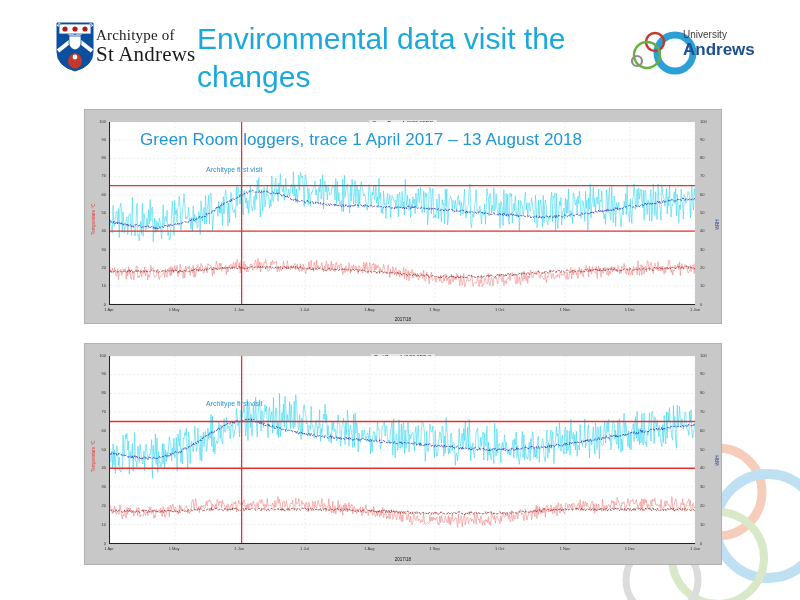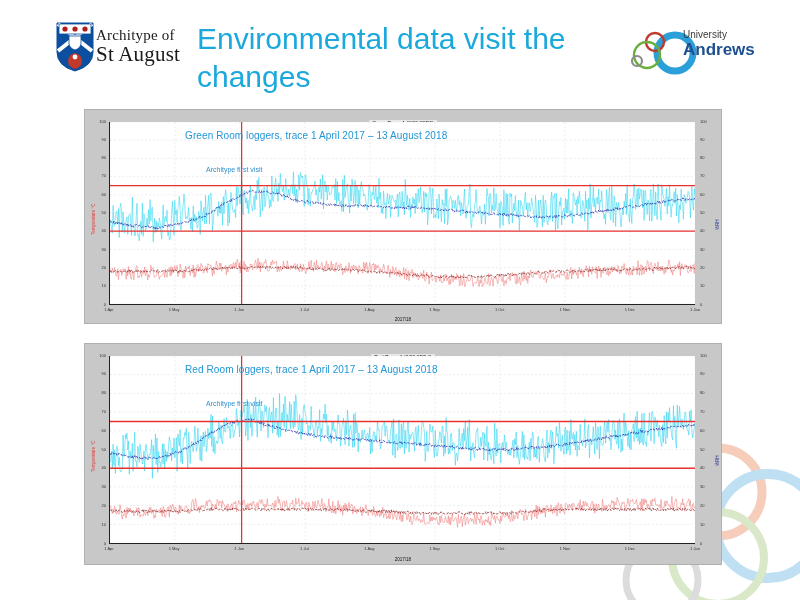--- a/index.html
+++ b/index.html
@@ -49,22 +49,22 @@
   }
 
   .plot{position:absolute;background:#ffffff;border-left:1px solid #222;border-bottom:1px solid #222;}
   #chart1 .plot{left:24px;top:12px;right:26px;bottom:18px;}
   #chart2 .plot{left:24px;top:12px;right:26px;bottom:20px;}
 
   .plotsvg{position:absolute;inset:0;width:100%;height:100%;display:block;}
 
   .overlay-title{
     position:absolute;left:30px;top:8px;
-    font-size:10px;color:#2196d6;font-family:"Liberation Sans",sans-serif;
-    white-space:nowrap;letter-spacing:.1px;margin-left:45px;
+    font-size:17px;color:#2196d6;font-family:"Liberation Sans",sans-serif;
+    white-space:nowrap;letter-spacing:.1px;
   }
   .marker-label{
     position:absolute;font-size:7px;color:#2f8fd0;white-space:nowrap;
     font-family:"Liberation Sans",sans-serif;
   }
 
   .ylab{
     position:absolute;color:#e03a3a;font-size:4.5px;
     transform:rotate(-90deg);transform-origin:left top;white-space:nowrap;
     font-family:"Liberation Sans",sans-serif;
@@ -106,21 +106,21 @@
       <circle cx="9" cy="7" r="2.6" fill="#b01c1c"></circle>
       <circle cx="19" cy="7" r="2.6" fill="#b01c1c"></circle>
       <circle cx="29" cy="7" r="2.6" fill="#b01c1c"></circle>
       <path d="M13 14 h12 v7 q0 5 -6 7 q-6 -2 -6 -7 Z" fill="#ffffff" stroke="#0b4f9e" stroke-width="0.8"></path>
       <path d="M19 31 q-7 2 -7 8 q0 6 7 8 q7 -2 7 -8 q0 -6 -7 -8 Z" fill="#c0392b"></path>
       <circle cx="19" cy="35" r="2.4" fill="#ffffff"></circle>
     </svg>
 
     <div class="uni-word">
       <div class="l1">Architype of</div>
-      <div class="l2">St August</div>
+      <div class="l2">St Andrews</div>
     </div>
 
     <div class="slide-title">Environmental data visit the changes</div>
 
     <svg class="lib-logo" viewBox="0 0 160 50">
       <circle cx="50" cy="25" r="18" fill="none" stroke="#2b9fd8" stroke-width="7"></circle>
       <circle cx="30" cy="14" r="9" fill="none" stroke="#c0392b" stroke-width="2.4"></circle>
       <circle cx="22" cy="27" r="13" fill="none" stroke="#6aaf3d" stroke-width="2.4"></circle>
       <circle cx="12" cy="33" r="5" fill="none" stroke="#8c8c8c" stroke-width="2.2"></circle>
     </svg>
@@ -264,21 +264,20 @@
           <line x1="533.3333333333334" x2="533.3333333333334" y1="0" y2="180" stroke="#dddddd" stroke-width="0.5" stroke-dasharray="2 2"></line>
           <line x1="600" x2="600" y1="0" y2="180" stroke="#dddddd" stroke-width="0.5" stroke-dasharray="2 2"></line>
           <polyline points="0.0,102.6 0.8,100.3 1.6,91.6 2.4,107.9 3.2,84.7 4.0,105.3 4.7,90.7 5.5,113.0 6.3,92.4 7.1,86.5 7.9,91.1 8.7,105.4 9.5,97.4 10.3,110.4 11.1,111.8 11.9,109.6 12.6,109.1 13.4,76.0 14.2,96.9 15.0,93.2 15.8,75.6 16.6,79.8 17.4,74.1 18.2,90.5 19.0,81.8 19.8,113.9 20.6,91.5 21.3,97.7 22.1,97.7 22.9,84.1 23.7,111.0 24.5,93.6 25.3,73.5 26.1,101.1 26.9,101.1 27.7,106.9 28.5,86.9 29.2,88.2 30.0,102.5 30.8,84.9 31.6,91.6 32.4,98.5 33.2,103.9 34.0,100.4 34.8,91.4 35.6,110.7 36.4,85.5 37.2,85.0 37.9,92.9 38.7,97.4 39.5,99.5 40.3,94.6 41.1,95.3 41.9,90.6 42.7,80.5 43.5,117.6 44.3,85.9 45.1,97.4 45.8,98.0 46.6,75.0 47.4,104.6 48.2,78.9 49.0,112.1 49.8,91.9 50.6,102.4 51.4,101.8 52.2,106.8 53.0,104.3 53.8,84.5 54.5,103.8 55.3,84.3 56.1,108.3 56.9,90.7 57.7,101.7 58.5,92.2 59.3,98.6 60.1,86.2 60.9,77.8 61.7,82.0 62.5,85.9 63.2,100.9 64.0,88.6 64.8,94.5 65.6,78.9 66.4,98.1 67.2,94.8 68.0,78.5 68.8,111.0 69.6,74.9 70.4,80.9 71.1,86.7 71.9,70.9 72.7,102.3 73.5,89.1 74.3,104.0 75.1,78.9 75.9,79.8 76.7,73.7 77.5,76.6 78.3,69.5 79.1,94.5 79.8,107.9 80.6,73.5 81.4,80.6 82.2,103.5 83.0,85.3 83.8,82.1 84.6,87.4 85.4,92.2 86.2,82.8 87.0,67.5 87.7,76.3 88.5,91.7 89.3,88.7 90.1,69.3 90.9,83.8 91.7,88.1 92.5,100.4 93.3,76.7 94.1,101.3 94.9,82.0 95.7,73.1 96.4,87.2 97.2,76.1 98.0,72.6 98.8,92.1 99.6,88.6 100.4,69.5 101.2,79.4 102.0,73.1 102.8,79.1 103.6,56.2 104.3,87.3 105.1,57.7 105.9,92.4 106.7,77.8 107.5,94.4 108.3,85.5 109.1,81.7 109.9,83.9 110.7,84.1 111.5,62.7 112.3,68.3 113.0,79.5 113.8,66.4 114.6,81.7 115.4,84.5 116.2,73.8 117.0,60.2 117.8,72.9 118.6,73.1 119.4,59.2 120.2,63.7 120.9,69.9 121.7,67.4 122.5,68.0 123.3,79.6 124.1,65.7 124.9,67.9 125.7,63.1 126.5,78.5 127.3,76.5 128.1,70.5 128.9,70.2 129.6,50.7 130.4,57.7 131.2,67.2 132.0,63.6 132.8,78.0 133.6,59.4 134.4,52.2 135.2,58.6 136.0,54.7 136.8,54.1 137.5,48.2 138.3,56.3 139.1,77.0 139.9,70.1 140.7,41.7 141.5,81.3 142.3,44.6 143.1,45.8 143.9,68.9 144.7,56.0 145.5,77.3 146.2,71.1 147.0,46.9 147.8,58.9 148.6,60.8 149.4,39.6 150.2,63.7 151.0,78.2 151.8,57.1 152.6,46.6 153.4,42.0 154.2,55.1 154.9,72.1 155.7,52.6 156.5,56.1 157.3,68.8 158.1,54.7 158.9,46.9 159.7,53.7 160.5,48.4 161.3,63.1 162.1,78.7 162.8,53.1 163.6,49.6 164.4,63.2 165.2,57.3 166.0,53.8 166.8,74.3 167.6,40.0 168.4,69.4 169.2,65.9 170.0,49.9 170.8,50.8 171.5,76.4 172.3,62.5 173.1,78.5 173.9,36.1 174.7,77.6 175.5,66.9 176.3,54.5 177.1,62.4 177.9,46.2 178.7,68.7 179.4,38.8 180.2,47.9 181.0,71.5 181.8,56.0 182.6,63.5 183.4,61.6 184.2,43.8 185.0,70.1 185.8,46.5 186.6,60.4 187.4,66.4 188.1,69.9 188.9,43.6 189.7,68.0 190.5,37.2 191.3,45.8 192.1,60.2 192.9,68.1 193.7,71.3 194.5,56.4 195.3,70.5 196.0,80.4 196.8,59.8 197.6,75.6 198.4,49.0 199.2,46.8 200.0,53.7 200.8,57.0 201.6,65.4 202.4,64.4 203.2,76.6 204.0,66.7 204.7,67.7 205.5,71.1 206.3,48.5 207.1,65.8 207.9,67.4 208.7,71.9 209.5,78.9 210.3,69.2 211.1,62.1 211.9,61.8 212.6,75.9 213.4,68.2 214.2,69.4 215.0,51.7 215.8,82.1 216.6,69.7 217.4,75.4 218.2,65.7 219.0,55.8 219.8,60.9 220.6,46.5 221.3,64.4 222.1,56.1 222.9,76.6 223.7,66.9 224.5,82.3 225.3,81.8 226.1,74.8 226.9,84.1 227.7,62.7 228.5,71.3 229.2,62.9 230.0,72.7 230.8,70.5 231.6,77.3 232.4,81.8 233.2,65.9 234.0,56.7 234.8,65.5 235.6,66.0 236.4,86.8 237.2,81.1 237.9,67.2 238.7,64.7 239.5,59.7 240.3,70.5 241.1,85.3 241.9,63.6 242.7,75.7 243.5,51.9 244.3,62.2 245.1,86.8 245.8,71.4 246.6,66.6 247.4,71.9 248.2,76.6 249.0,88.1 249.8,56.4 250.6,87.5 251.4,54.5 252.2,74.4 253.0,64.1 253.8,69.3 254.5,92.5 255.3,74.1 256.1,81.2 256.9,83.1 257.7,78.5 258.5,71.4 259.3,79.5 260.1,74.8 260.9,71.0 261.7,76.1 262.5,80.2 263.2,79.0 264.0,74.0 264.8,75.3 265.6,82.2 266.4,68.8 267.2,94.3 268.0,80.3 268.8,92.7 269.6,78.0 270.4,72.9 271.1,73.2 271.9,81.5 272.7,76.4 273.5,81.2 274.3,62.6 275.1,70.8 275.9,70.0 276.7,84.5 277.5,89.3 278.3,83.1 279.1,67.6 279.8,67.5 280.6,66.0 281.4,62.7 282.2,77.2 283.0,67.0 283.8,67.6 284.6,77.3 285.4,83.2 286.2,80.9 287.0,84.4 287.7,71.1 288.5,69.3 289.3,62.5 290.1,95.6 290.9,60.4 291.7,86.3 292.5,98.1 293.3,75.5 294.1,75.0 294.9,90.9 295.7,88.3 296.4,61.3 297.2,88.7 298.0,88.8 298.8,65.2 299.6,87.9 300.4,67.5 301.2,63.8 302.0,94.1 302.8,71.5 303.6,88.9 304.3,83.4 305.1,66.0 305.9,62.9 306.7,92.6 307.5,75.4 308.3,79.7 309.1,76.0 309.9,74.0 310.7,73.3 311.5,82.8 312.3,91.6 313.0,72.4 313.8,68.2 314.6,84.5 315.4,74.9 316.2,66.8 317.0,85.3 317.8,83.3 318.6,86.8 319.4,71.4 320.2,63.1 320.9,62.6 321.7,67.7 322.5,73.5 323.3,101.5 324.1,90.3 324.9,72.6 325.7,90.9 326.5,92.0 327.3,82.1 328.1,65.6 328.9,71.5 329.6,73.2 330.4,73.0 331.2,67.3 332.0,90.2 332.8,97.6 333.6,71.6 334.4,89.0 335.2,96.5 336.0,95.5 336.8,82.3 337.5,80.4 338.3,72.9 339.1,75.6 339.9,83.7 340.7,67.3 341.5,68.5 342.3,96.5 343.1,76.9 343.9,93.7 344.7,59.2 345.5,72.2 346.2,73.8 347.0,94.6 347.8,88.8 348.6,93.9 349.4,74.8 350.2,74.3 351.0,91.1 351.8,83.8 352.6,83.3 353.4,86.9 354.2,105.2 354.9,94.3 355.7,93.3 356.5,100.9 357.3,91.9 358.1,69.7 358.9,82.2 359.7,86.8 360.5,78.4 361.3,74.2 362.1,89.2 362.8,69.7 363.6,81.6 364.4,63.3 365.2,88.3 366.0,82.0 366.8,68.7 367.6,90.1 368.4,61.2 369.2,79.7 370.0,101.0 370.8,87.1 371.5,90.7 372.3,83.5 373.1,94.6 373.9,97.8 374.7,87.3 375.5,73.3 376.3,71.1 377.1,69.4 377.9,87.4 378.7,90.2 379.4,90.0 380.2,78.3 381.0,86.9 381.8,76.6 382.6,73.2 383.4,100.1 384.2,74.2 385.0,85.7 385.8,86.9 386.6,67.6 387.4,101.1 388.1,82.7 388.9,95.3 389.7,87.8 390.5,98.5 391.3,100.0 392.1,91.1 392.9,88.9 393.7,103.7 394.5,64.7 395.3,85.4 396.0,96.3 396.8,69.8 397.6,93.4 398.4,87.1 399.2,84.2 400.0,86.8 400.8,102.8 401.6,86.3 402.4,83.2 403.2,88.5 404.0,82.7 404.7,75.9 405.5,90.4 406.3,82.7 407.1,89.1 407.9,94.6 408.7,90.5 409.5,95.2 410.3,89.7 411.1,95.7 411.9,89.2 412.6,86.8 413.4,80.9 414.2,98.1 415.0,79.7 415.8,85.5 416.6,73.2 417.4,97.8 418.2,86.3 419.0,96.7 419.8,104.3 420.6,98.3 421.3,91.9 422.1,83.9 422.9,72.6 423.7,97.9 424.5,75.7 425.3,100.0 426.1,85.2 426.9,97.7 427.7,97.3 428.5,99.4 429.2,90.3 430.0,82.9 430.8,101.0 431.6,79.5 432.4,89.8 433.2,73.0 434.0,74.2 434.8,97.7 435.6,89.1 436.4,97.3 437.2,89.9 437.9,98.9 438.7,77.9 439.5,77.3 440.3,102.3 441.1,88.3 441.9,86.6 442.7,87.0 443.5,79.7 444.3,82.2 445.1,95.8 445.8,100.0 446.6,102.0 447.4,80.7 448.2,71.2 449.0,98.1 449.8,83.2 450.6,93.3 451.4,77.3 452.2,71.2 453.0,89.0 453.8,73.0 454.5,79.5 455.3,103.7 456.1,86.0 456.9,81.7 457.7,67.9 458.5,77.1 459.3,74.5 460.1,88.9 460.9,64.0 461.7,73.8 462.5,91.6 463.2,82.3 464.0,76.3 464.8,90.2 465.6,94.9 466.4,70.6 467.2,68.5 468.0,94.3 468.8,71.5 469.6,91.2 470.4,87.4 471.1,72.1 471.9,95.4 472.7,61.2 473.5,79.2 474.3,79.9 475.1,73.6 475.9,86.5 476.7,75.6 477.5,90.5 478.3,72.4 479.1,96.5 479.8,85.9 480.6,87.3 481.4,90.4 482.2,65.9 483.0,82.3 483.8,82.6 484.6,86.7 485.4,80.5 486.2,79.7 487.0,60.5 487.7,88.3 488.5,83.8 489.3,83.5 490.1,69.8 490.9,66.2 491.7,98.1 492.5,81.8 493.3,79.5 494.1,85.5 494.9,78.8 495.7,68.0 496.4,82.4 497.2,94.5 498.0,64.3 498.8,75.9 499.6,89.8 500.4,68.2 501.2,72.8 502.0,98.9 502.8,67.2 503.6,83.6 504.3,84.8 505.1,86.3 505.9,85.3 506.7,68.0 507.5,62.6 508.3,83.7 509.1,70.9 509.9,62.8 510.7,73.0 511.5,61.1 512.3,81.4 513.0,78.6 513.8,90.1 514.6,79.4 515.4,66.6 516.2,62.0 517.0,62.8 517.8,80.2 518.6,71.4 519.4,84.6 520.2,84.9 520.9,62.3 521.7,89.1 522.5,60.4 523.3,67.4 524.1,92.6 524.9,79.9 525.7,91.1 526.5,64.2 527.3,54.9 528.1,77.3 528.9,64.0 529.6,68.4 530.4,75.9 531.2,87.1 532.0,72.0 532.8,88.9 533.6,73.9 534.4,90.3 535.2,70.5 536.0,69.7 536.8,65.1 537.5,82.3 538.3,64.2 539.1,58.3 539.9,78.8 540.7,53.2 541.5,82.2 542.3,70.0 543.1,85.1 543.9,69.3 544.7,83.5 545.5,55.5 546.2,82.2 547.0,85.8 547.8,54.9 548.6,83.8 549.4,82.9 550.2,87.1 551.0,73.1 551.8,76.5 552.6,65.9 553.4,54.7 554.2,72.4 554.9,81.9 555.7,53.9 556.5,53.5 557.3,62.4 558.1,84.4 558.9,58.6 559.7,63.8 560.5,68.2 561.3,61.5 562.1,71.6 562.8,77.7 563.6,66.8 564.4,79.1 565.2,84.4 566.0,87.0 566.8,66.1 567.6,83.3 568.4,57.3 569.2,76.5 570.0,84.7 570.8,53.8 571.5,78.8 572.3,54.3 573.1,62.8 573.9,49.7 574.7,69.2 575.5,71.2 576.3,78.4 577.1,81.0 577.9,47.8 578.7,67.4 579.4,58.2 580.2,83.2 581.0,88.8 581.8,47.1 582.6,68.4 583.4,58.5 584.2,48.4 585.0,64.8 585.8,67.9 586.6,60.4 587.4,65.4 588.1,70.7 588.9,64.4 589.7,53.9 590.5,55.6 591.3,68.9 592.1,71.4 592.9,71.6 593.7,76.2 594.5,53.2 595.3,63.7 596.0,51.7 596.8,73.6 597.6,78.9 598.4,74.5 599.2,69.3 600.0,63.7" fill="none" stroke="#28d4f0" stroke-width="0.55"></polyline>
           <polyline points="0.0,94.2 0.8,94.9 1.6,93.0 2.4,92.7 3.2,93.1 4.0,94.5 4.7,93.4 5.5,93.8 6.3,93.6 7.1,95.7 7.9,96.1 8.7,93.9 9.5,93.8 10.3,95.2 11.1,95.1 11.9,94.7 12.6,96.2 13.4,95.2 14.2,95.4 15.0,95.6 15.8,95.7 16.6,95.5 17.4,96.7 18.2,97.2 19.0,97.5 19.8,96.1 20.6,96.7 21.3,97.6 22.1,97.8 22.9,95.6 23.7,98.4 24.5,98.2 25.3,95.9 26.1,98.1 26.9,97.0 27.7,96.7 28.5,98.5 29.2,98.8 30.0,98.0 30.8,97.8 31.6,99.1 32.4,98.1 33.2,99.3 34.0,97.5 34.8,97.8 35.6,97.0 36.4,98.5 37.2,97.2 37.9,98.6 38.7,99.6 39.5,97.3 40.3,97.5 41.1,98.0 41.9,98.0 42.7,98.1 43.5,98.5 44.3,98.2 45.1,97.6 45.8,98.8 46.6,99.4 47.4,98.1 48.2,98.9 49.0,98.6 49.8,98.6 50.6,96.9 51.4,97.2 52.2,98.1 53.0,97.6 53.8,96.6 54.5,97.2 55.3,95.7 56.1,96.0 56.9,95.7 57.7,95.9 58.5,97.0 59.3,95.5 60.1,96.3 60.9,96.4 61.7,93.7 62.5,96.0 63.2,94.6 64.0,93.7 64.8,94.2 65.6,94.5 66.4,92.8 67.2,91.9 68.0,92.6 68.8,92.2 69.6,92.8 70.4,93.5 71.1,91.3 71.9,92.5 72.7,92.7 73.5,91.5 74.3,91.3 75.1,89.9 75.9,88.7 76.7,88.6 77.5,87.6 78.3,89.7 79.1,88.9 79.8,87.4 80.6,88.1 81.4,86.7 82.2,87.3 83.0,87.0 83.8,86.3 84.6,84.8 85.4,83.6 86.2,85.7 87.0,84.5 87.7,83.3 88.5,84.5 89.3,82.4 90.1,81.7 90.9,83.3 91.7,82.6 92.5,80.8 93.3,81.0 94.1,81.5 94.9,78.8 95.7,78.4 96.4,77.8 97.2,78.3 98.0,76.9 98.8,77.0 99.6,76.2 100.4,76.8 101.2,75.4 102.0,75.3 102.8,74.3 103.6,74.6 104.3,72.8 105.1,74.9 105.9,74.3 106.7,73.4 107.5,71.6 108.3,72.0 109.1,71.9 109.9,71.5 110.7,69.1 111.5,69.1 112.3,70.7 113.0,69.7 113.8,69.6 114.6,69.3 115.4,67.2 116.2,67.8 117.0,66.5 117.8,67.1 118.6,65.3 119.4,65.9 120.2,65.3 120.9,64.4 121.7,64.8 122.5,65.8 123.3,64.8 124.1,63.2 124.9,62.8 125.7,64.4 126.5,62.6 127.3,65.0 128.1,62.9 128.9,63.4 129.6,62.5 130.4,61.8 131.2,61.9 132.0,63.5 132.8,63.4 133.6,62.9 134.4,64.0 135.2,62.9 136.0,62.0 136.8,62.6 137.5,61.6 138.3,61.7 139.1,60.6 139.9,61.4 140.7,61.5 141.5,60.4 142.3,61.6 143.1,60.5 143.9,60.1 144.7,60.1 145.5,63.0 146.2,61.8 147.0,61.0 147.8,61.0 148.6,62.7 149.4,63.9 150.2,62.6 151.0,63.5 151.8,64.5 152.6,62.4 153.4,65.0 154.2,63.4 154.9,65.5 155.7,63.5 156.5,64.2 157.3,66.1 158.1,64.7 158.9,67.1 159.7,66.7 160.5,67.5 161.3,66.6 162.1,65.5 162.8,68.0 163.6,66.2 164.4,68.2 165.2,68.5 166.0,68.5 166.8,66.9 167.6,67.4 168.4,69.7 169.2,69.2 170.0,70.0 170.8,67.7 171.5,68.9 172.3,68.6 173.1,68.1 173.9,69.6 174.7,69.1 175.5,71.2 176.3,70.6 177.1,70.5 177.9,70.5 178.7,69.9 179.4,69.9 180.2,72.5 181.0,72.6 181.8,71.8 182.6,71.5 183.4,71.3 184.2,71.4 185.0,72.2 185.8,71.2 186.6,72.0 187.4,73.3 188.1,73.5 188.9,72.7 189.7,72.6 190.5,73.0 191.3,75.0 192.1,72.6 192.9,74.8 193.7,75.1 194.5,73.1 195.3,73.7 196.0,73.2 196.8,74.5 197.6,74.6 198.4,75.6 199.2,74.1 200.0,75.8 200.8,74.6 201.6,74.9 202.4,76.3 203.2,76.0 204.0,74.3 204.7,76.4 205.5,77.2 206.3,74.6 207.1,76.5 207.9,76.6 208.7,75.8 209.5,75.3 210.3,76.2 211.1,78.0 211.9,78.1 212.6,76.2 213.4,77.0 214.2,77.1 215.0,76.3 215.8,77.2 216.6,77.4 217.4,77.0 218.2,76.9 219.0,77.2 219.8,78.9 220.6,76.7 221.3,77.5 222.1,77.2 222.9,77.9 223.7,79.4 224.5,78.1 225.3,77.5 226.1,76.8 226.9,79.4 227.7,77.0 228.5,77.1 229.2,79.2 230.0,79.2 230.8,79.0 231.6,77.6 232.4,77.9 233.2,78.9 234.0,80.2 234.8,78.3 235.6,79.8 236.4,78.3 237.2,80.2 237.9,79.5 238.7,80.1 239.5,79.2 240.3,80.3 241.1,79.6 241.9,78.0 242.7,78.8 243.5,80.6 244.3,78.7 245.1,80.3 245.8,78.5 246.6,79.8 247.4,79.8 248.2,81.1 249.0,80.7 249.8,81.0 250.6,79.7 251.4,79.4 252.2,80.2 253.0,79.3 253.8,80.4 254.5,79.4 255.3,81.5 256.1,79.9 256.9,80.9 257.7,80.4 258.5,79.2 259.3,79.7 260.1,79.5 260.9,80.3 261.7,80.2 262.5,80.8 263.2,82.0 264.0,79.9 264.8,81.7 265.6,81.2 266.4,82.4 267.2,80.0 268.0,81.6 268.8,81.0 269.6,82.3 270.4,81.7 271.1,82.3 271.9,80.7 272.7,80.7 273.5,81.8 274.3,83.0 275.1,82.7 275.9,82.4 276.7,80.6 277.5,83.4 278.3,83.3 279.1,83.4 279.8,82.9 280.6,81.0 281.4,82.5 282.2,81.9 283.0,82.9 283.8,83.3 284.6,83.6 285.4,83.3 286.2,82.2 287.0,83.4 287.7,83.7 288.5,83.4 289.3,82.9 290.1,83.6 290.9,84.0 291.7,82.3 292.5,83.2 293.3,84.4 294.1,84.3 294.9,84.6 295.7,84.0 296.4,83.6 297.2,82.6 298.0,83.6 298.8,82.2 299.6,84.7 300.4,84.5 301.2,84.6 302.0,82.8 302.8,83.5 303.6,84.2 304.3,84.4 305.1,83.6 305.9,83.4 306.7,84.4 307.5,84.3 308.3,84.5 309.1,84.2 309.9,83.9 310.7,85.7 311.5,84.2 312.3,83.5 313.0,83.6 313.8,83.3 314.6,85.9 315.4,85.1 316.2,84.2 317.0,84.0 317.8,86.0 318.6,83.7 319.4,86.3 320.2,86.3 320.9,86.1 321.7,86.0 322.5,85.5 323.3,86.8 324.1,84.5 324.9,85.6 325.7,84.5 326.5,85.2 327.3,84.8 328.1,84.5 328.9,84.9 329.6,87.0 330.4,86.1 331.2,86.0 332.0,86.9 332.8,87.5 333.6,85.3 334.4,86.2 335.2,87.3 336.0,86.0 336.8,85.1 337.5,86.5 338.3,86.4 339.1,87.1 339.9,85.4 340.7,87.2 341.5,87.8 342.3,88.3 343.1,85.7 343.9,87.8 344.7,86.9 345.5,86.9 346.2,87.7 347.0,87.2 347.8,87.3 348.6,86.6 349.4,88.5 350.2,87.6 351.0,86.3 351.8,88.6 352.6,87.7 353.4,88.9 354.2,87.5 354.9,88.1 355.7,87.4 356.5,86.6 357.3,87.1 358.1,89.3 358.9,88.9 359.7,87.3 360.5,89.7 361.3,87.5 362.1,89.6 362.8,88.6 363.6,89.2 364.4,88.5 365.2,88.8 366.0,89.0 366.8,88.4 367.6,89.6 368.4,89.6 369.2,88.1 370.0,90.2 370.8,89.9 371.5,89.3 372.3,89.9 373.1,89.0 373.9,88.6 374.7,87.9 375.5,88.5 376.3,90.5 377.1,90.8 377.9,89.4 378.7,88.4 379.4,89.9 380.2,89.7 381.0,89.4 381.8,89.0 382.6,88.8 383.4,89.1 384.2,91.3 385.0,90.9 385.8,90.0 386.6,90.7 387.4,90.6 388.1,90.1 388.9,91.4 389.7,89.4 390.5,90.9 391.3,90.3 392.1,89.7 392.9,89.6 393.7,88.7 394.5,89.9 395.3,89.1 396.0,90.9 396.8,91.2 397.6,90.0 398.4,91.1 399.2,89.2 400.0,90.1 400.8,89.3 401.6,90.3 402.4,89.1 403.2,91.2 404.0,88.7 404.7,90.8 405.5,91.2 406.3,90.7 407.1,89.7 407.9,89.7 408.7,91.4 409.5,90.2 410.3,89.3 411.1,88.9 411.9,89.6 412.6,88.6 413.4,89.1 414.2,90.7 415.0,90.6 415.8,90.4 416.6,88.1 417.4,90.4 418.2,88.5 419.0,89.5 419.8,89.9 420.6,88.8 421.3,89.4 422.1,89.1 422.9,88.5 423.7,89.0 424.5,88.6 425.3,88.6 426.1,87.8 426.9,88.1 427.7,87.3 428.5,89.0 429.2,89.0 430.0,88.8 430.8,87.1 431.6,87.4 432.4,87.1 433.2,87.1 434.0,86.7 434.8,89.1 435.6,88.5 436.4,87.0 437.2,86.9 437.9,89.0 438.7,87.5 439.5,87.1 440.3,89.0 441.1,88.1 441.9,88.3 442.7,87.8 443.5,87.9 444.3,87.7 445.1,86.9 445.8,86.6 446.6,88.5 447.4,87.1 448.2,88.3 449.0,86.5 449.8,87.3 450.6,87.6 451.4,85.5 452.2,88.1 453.0,85.6 453.8,86.3 454.5,86.0 455.3,86.8 456.1,87.4 456.9,87.5 457.7,84.9 458.5,84.8 459.3,86.0 460.1,85.1 460.9,86.1 461.7,86.1 462.5,86.5 463.2,86.6 464.0,86.6 464.8,86.1 465.6,84.7 466.4,83.5 467.2,86.0 468.0,83.7 468.8,85.1 469.6,85.6 470.4,85.3 471.1,85.4 471.9,82.7 472.7,83.0 473.5,84.4 474.3,83.1 475.1,84.0 475.9,83.6 476.7,83.3 477.5,83.0 478.3,84.3 479.1,82.8 479.8,82.7 480.6,83.2 481.4,83.5 482.2,83.1 483.0,83.7 483.8,81.4 484.6,81.1 485.4,82.2 486.2,82.8 487.0,80.6 487.7,82.3 488.5,80.1 489.3,81.8 490.1,80.2 490.9,82.4 491.7,80.8 492.5,79.7 493.3,81.2 494.1,82.1 494.9,81.3 495.7,80.9 496.4,81.3 497.2,80.4 498.0,79.4 498.8,81.2 499.6,80.4 500.4,79.9 501.2,78.2 502.0,80.3 502.8,79.5 503.6,80.3 504.3,80.4 505.1,77.7 505.9,79.1 506.7,78.3 507.5,79.9 508.3,79.0 509.1,77.0 509.9,77.2 510.7,79.1 511.5,78.6 512.3,79.3 513.0,77.3 513.8,76.4 514.6,78.4 515.4,77.8 516.2,76.5 517.0,76.4 517.8,75.7 518.6,77.7 519.4,75.6 520.2,78.1 520.9,76.7 521.7,77.7 522.5,76.8 523.3,76.8 524.1,77.0 524.9,77.1 525.7,76.6 526.5,75.2 527.3,76.5 528.1,77.0 528.9,75.3 529.6,76.6 530.4,75.0 531.2,75.7 532.0,74.9 532.8,74.6 533.6,73.7 534.4,74.3 535.2,73.1 536.0,74.0 536.8,74.5 537.5,72.8 538.3,73.3 539.1,75.3 539.9,73.2 540.7,74.6 541.5,75.0 542.3,73.5 543.1,72.0 543.9,71.8 544.7,71.7 545.5,74.3 546.2,71.8 547.0,72.9 547.8,73.9 548.6,73.1 549.4,71.8 550.2,72.2 551.0,72.8 551.8,72.2 552.6,73.3 553.4,71.6 554.2,70.6 554.9,70.6 555.7,70.8 556.5,70.1 557.3,70.0 558.1,71.4 558.9,70.8 559.7,71.1 560.5,69.4 561.3,71.9 562.1,71.1 562.8,69.6 563.6,70.3 564.4,71.0 565.2,70.7 566.0,68.5 566.8,71.2 567.6,68.9 568.4,70.3 569.2,69.7 570.0,70.5 570.8,69.9 571.5,68.9 572.3,68.9 573.1,69.2 573.9,70.0 574.7,68.2 575.5,67.6 576.3,67.9 577.1,67.2 577.9,68.2 578.7,67.9 579.4,67.9 580.2,67.3 581.0,68.4 581.8,67.8 582.6,68.4 583.4,67.7 584.2,68.6 585.0,67.6 585.8,68.6 586.6,67.5 587.4,66.5 588.1,67.9 588.9,66.7 589.7,67.7 590.5,66.7 591.3,67.4 592.1,68.3 592.9,66.1 593.7,66.0 594.5,66.4 595.3,66.5 596.0,67.6 596.8,66.6 597.6,68.0 598.4,66.2 599.2,65.9 600.0,67.1" fill="none" stroke="#1a1aa8" stroke-width="0.7" stroke-dasharray="3 1.5"></polyline>
           <polyline points="0.0,144.6 0.8,144.9 1.6,149.6 2.4,151.6 3.2,147.1 4.0,149.6 4.7,144.6 5.5,147.9 6.3,152.3 7.1,150.4 7.9,150.4 8.7,152.1 9.5,152.2 10.3,143.2 11.1,147.8 11.9,154.3 12.6,157.1 13.4,152.5 14.2,153.9 15.0,147.9 15.8,151.9 16.6,156.1 17.4,145.5 18.2,152.2 19.0,146.4 19.8,149.5 20.6,146.2 21.3,148.4 22.1,151.0 22.9,149.7 23.7,148.3 24.5,154.1 25.3,149.5 26.1,149.4 26.9,149.3 27.7,146.1 28.5,153.7 29.2,146.0 30.0,147.1 30.8,155.3 31.6,152.8 32.4,153.1 33.2,153.3 34.0,154.2 34.8,149.8 35.6,151.6 36.4,153.4 37.2,150.0 37.9,151.3 38.7,153.6 39.5,150.7 40.3,145.8 41.1,148.5 41.9,145.7 42.7,151.6 43.5,150.7 44.3,148.5 45.1,156.3 45.8,153.5 46.6,155.2 47.4,147.2 48.2,148.6 49.0,149.4 49.8,149.5 50.6,147.9 51.4,150.1 52.2,146.0 53.0,152.1 53.8,154.5 54.5,144.9 55.3,146.3 56.1,155.2 56.9,155.1 57.7,151.3 58.5,147.6 59.3,145.3 60.1,145.3 60.9,155.0 61.7,143.5 62.5,144.5 63.2,147.7 64.0,142.6 64.8,143.0 65.6,147.8 66.4,147.0 67.2,145.4 68.0,148.0 68.8,151.5 69.6,151.0 70.4,152.4 71.1,143.4 71.9,148.4 72.7,144.5 73.5,146.8 74.3,148.3 75.1,148.3 75.9,148.7 76.7,146.3 77.5,144.9 78.3,144.0 79.1,146.4 79.8,151.1 80.6,148.7 81.4,152.0 82.2,149.5 83.0,150.2 83.8,141.3 84.6,138.1 85.4,138.7 86.2,147.8 87.0,143.8 87.7,137.3 88.5,139.8 89.3,146.5 90.1,147.3 90.9,145.2 91.7,150.7 92.5,144.6 93.3,147.1 94.1,143.6 94.9,145.1 95.7,143.8 96.4,146.2 97.2,147.0 98.0,143.8 98.8,139.8 99.6,144.6 100.4,139.3 101.2,140.2 102.0,138.0 102.8,140.3 103.6,139.7 104.3,148.0 105.1,142.4 105.9,144.2 106.7,143.8 107.5,147.0 108.3,142.8 109.1,146.4 109.9,138.0 110.7,138.9 111.5,144.0 112.3,140.0 113.0,141.2 113.8,139.8 114.6,146.2 115.4,139.2 116.2,142.1 117.0,142.5 117.8,145.1 118.6,146.7 119.4,143.8 120.2,149.7 120.9,142.3 121.7,144.1 122.5,148.0 123.3,145.4 124.1,143.7 124.9,142.1 125.7,148.3 126.5,142.1 127.3,140.7 128.1,142.4 128.9,140.0 129.6,150.0 130.4,144.2 131.2,143.1 132.0,138.8 132.8,141.6 133.6,143.0 134.4,141.8 135.2,139.0 136.0,143.2 136.8,140.5 137.5,138.4 138.3,141.4 139.1,148.4 139.9,143.3 140.7,147.0 141.5,141.9 142.3,148.0 143.1,142.3 143.9,143.6 144.7,141.1 145.5,144.9 146.2,142.3 147.0,139.6 147.8,142.1 148.6,143.5 149.4,146.8 150.2,144.1 151.0,141.0 151.8,146.4 152.6,141.7 153.4,138.5 154.2,139.6 154.9,142.1 155.7,137.9 156.5,139.2 157.3,144.5 158.1,142.7 158.9,147.7 159.7,143.0 160.5,145.1 161.3,137.3 162.1,144.3 162.8,144.5 163.6,143.7 164.4,143.6 165.2,143.9 166.0,144.7 166.8,141.4 167.6,143.4 168.4,147.0 169.2,139.2 170.0,145.5 170.8,142.8 171.5,138.3 172.3,135.2 173.1,141.8 173.9,137.9 174.7,143.4 175.5,148.9 176.3,148.9 177.1,140.7 177.9,140.8 178.7,139.4 179.4,145.4 180.2,143.1 181.0,139.2 181.8,144.3 182.6,148.9 183.4,146.0 184.2,145.8 185.0,141.8 185.8,141.7 186.6,142.5 187.4,138.7 188.1,146.0 188.9,147.0 189.7,145.6 190.5,136.8 191.3,142.7 192.1,142.3 192.9,141.7 193.7,137.1 194.5,144.8 195.3,144.2 196.0,143.5 196.8,139.3 197.6,142.7 198.4,141.6 199.2,142.3 200.0,146.7 200.8,141.5 201.6,140.7 202.4,147.1 203.2,150.1 204.0,140.8 204.7,144.0 205.5,145.5 206.3,148.4 207.1,149.0 207.9,140.0 208.7,141.4 209.5,146.7 210.3,139.6 211.1,145.1 211.9,146.2 212.6,143.0 213.4,139.0 214.2,142.2 215.0,144.3 215.8,145.4 216.6,142.7 217.4,137.1 218.2,147.0 219.0,146.1 219.8,141.8 220.6,143.5 221.3,150.0 222.1,147.0 222.9,145.1 223.7,145.4 224.5,137.4 225.3,148.2 226.1,144.5 226.9,150.5 227.7,150.6 228.5,139.8 229.2,150.9 230.0,151.0 230.8,144.1 231.6,152.1 232.4,147.0 233.2,147.4 234.0,139.1 234.8,148.7 235.6,142.9 236.4,150.4 237.2,146.9 237.9,144.9 238.7,153.3 239.5,143.6 240.3,148.3 241.1,141.7 241.9,149.3 242.7,143.1 243.5,150.3 244.3,145.6 245.1,140.9 245.8,146.3 246.6,145.7 247.4,142.8 248.2,142.7 249.0,152.2 249.8,147.2 250.6,144.5 251.4,147.6 252.2,146.8 253.0,151.5 253.8,148.7 254.5,149.2 255.3,147.4 256.1,147.7 256.9,145.1 257.7,150.5 258.5,153.8 259.3,145.4 260.1,150.8 260.9,147.9 261.7,147.3 262.5,143.1 263.2,147.8 264.0,147.8 264.8,153.6 265.6,148.4 266.4,149.7 267.2,148.6 268.0,147.8 268.8,150.6 269.6,153.3 270.4,144.8 271.1,147.5 271.9,154.3 272.7,154.5 273.5,149.7 274.3,153.7 275.1,150.5 275.9,151.7 276.7,155.0 277.5,150.2 278.3,153.2 279.1,149.1 279.8,145.6 280.6,155.7 281.4,152.4 282.2,152.9 283.0,148.6 283.8,156.6 284.6,154.4 285.4,156.1 286.2,149.7 287.0,156.9 287.7,153.8 288.5,148.8 289.3,150.6 290.1,157.3 290.9,156.0 291.7,149.6 292.5,153.3 293.3,155.2 294.1,157.9 294.9,149.3 295.7,151.2 296.4,153.4 297.2,157.4 298.0,150.9 298.8,159.4 299.6,153.1 300.4,159.3 301.2,149.2 302.0,150.2 302.8,150.0 303.6,150.1 304.3,157.9 305.1,157.2 305.9,151.6 306.7,156.2 307.5,159.8 308.3,154.0 309.1,161.0 309.9,162.4 310.7,159.5 311.5,151.4 312.3,154.3 313.0,157.5 313.8,158.5 314.6,154.8 315.4,153.7 316.2,158.6 317.0,156.9 317.8,157.4 318.6,160.5 319.4,157.6 320.2,159.0 320.9,159.9 321.7,150.6 322.5,159.8 323.3,162.3 324.1,161.4 324.9,160.6 325.7,160.2 326.5,161.3 327.3,161.3 328.1,153.1 328.9,159.1 329.6,155.2 330.4,158.8 331.2,154.6 332.0,157.6 332.8,155.9 333.6,158.2 334.4,156.1 335.2,155.3 336.0,161.3 336.8,161.1 337.5,162.8 338.3,154.1 339.1,160.5 339.9,153.4 340.7,157.6 341.5,159.9 342.3,160.1 343.1,160.1 343.9,154.5 344.7,157.1 345.5,159.9 346.2,160.8 347.0,153.6 347.8,161.9 348.6,155.1 349.4,162.8 350.2,155.4 351.0,152.1 351.8,159.3 352.6,158.6 353.4,157.2 354.2,155.8 354.9,155.5 355.7,159.4 356.5,164.9 357.3,152.4 358.1,160.8 358.9,160.7 359.7,155.2 360.5,153.9 361.3,164.4 362.1,157.9 362.8,155.3 363.6,152.2 364.4,162.8 365.2,158.7 366.0,155.0 366.8,155.7 367.6,161.6 368.4,158.7 369.2,157.3 370.0,155.9 370.8,159.3 371.5,157.0 372.3,157.9 373.1,161.3 373.9,152.3 374.7,156.9 375.5,162.1 376.3,152.2 377.1,154.9 377.9,157.9 378.7,156.8 379.4,161.0 380.2,153.9 381.0,154.2 381.8,163.0 382.6,159.5 383.4,158.3 384.2,162.7 385.0,157.3 385.8,159.3 386.6,157.7 387.4,160.3 388.1,154.7 388.9,162.1 389.7,159.4 390.5,163.3 391.3,149.6 392.1,154.8 392.9,155.0 393.7,157.4 394.5,153.6 395.3,160.9 396.0,155.9 396.8,154.1 397.6,156.1 398.4,158.0 399.2,157.6 400.0,161.2 400.8,154.1 401.6,159.0 402.4,151.8 403.2,150.6 404.0,154.7 404.7,155.3 405.5,153.4 406.3,151.8 407.1,154.1 407.9,152.4 408.7,156.6 409.5,152.3 410.3,159.0 411.1,159.3 411.9,148.7 412.6,156.9 413.4,159.2 414.2,152.8 415.0,156.9 415.8,156.2 416.6,152.2 417.4,150.9 418.2,156.7 419.0,151.2 419.8,150.6 420.6,147.6 421.3,148.9 422.1,152.6 422.9,151.5 423.7,152.0 424.5,158.5 425.3,154.8 426.1,147.4 426.9,154.0 427.7,157.9 428.5,154.1 429.2,152.4 430.0,150.3 430.8,150.5 431.6,148.5 432.4,157.6 433.2,151.3 434.0,151.2 434.8,148.2 435.6,155.0 436.4,150.7 437.2,143.6 437.9,156.6 438.7,144.7 439.5,152.4 440.3,145.0 441.1,147.6 441.9,152.0 442.7,149.0 443.5,151.1 444.3,146.0 445.1,150.9 445.8,146.3 446.6,155.1 447.4,143.9 448.2,144.1 449.0,145.4 449.8,150.2 450.6,146.6 451.4,149.9 452.2,143.2 453.0,146.8 453.8,151.8 454.5,149.7 455.3,145.3 456.1,151.1 456.9,145.0 457.7,143.8 458.5,154.1 459.3,142.7 460.1,141.3 460.9,150.3 461.7,151.3 462.5,142.4 463.2,146.1 464.0,145.4 464.8,149.7 465.6,150.5 466.4,152.0 467.2,142.2 468.0,141.7 468.8,142.6 469.6,146.5 470.4,144.5 471.1,142.5 471.9,146.0 472.7,143.9 473.5,142.3 474.3,148.7 475.1,141.5 475.9,142.8 476.7,145.2 477.5,146.0 478.3,148.4 479.1,145.0 479.8,143.2 480.6,141.7 481.4,146.7 482.2,138.2 483.0,148.7 483.8,143.6 484.6,148.5 485.4,139.6 486.2,144.9 487.0,141.7 487.7,139.9 488.5,144.4 489.3,141.3 490.1,144.5 490.9,145.4 491.7,145.7 492.5,148.0 493.3,142.3 494.1,140.4 494.9,140.0 495.7,147.4 496.4,142.0 497.2,151.4 498.0,145.9 498.8,142.3 499.6,149.1 500.4,144.9 501.2,142.3 502.0,147.4 502.8,147.5 503.6,147.3 504.3,149.4 505.1,137.9 505.9,143.6 506.7,147.9 507.5,144.1 508.3,147.2 509.1,144.0 509.9,146.5 510.7,144.2 511.5,142.9 512.3,144.2 513.0,146.1 513.8,142.8 514.6,139.1 515.4,141.4 516.2,139.6 517.0,147.9 517.8,140.4 518.6,143.3 519.4,143.1 520.2,136.2 520.9,138.6 521.7,140.6 522.5,142.6 523.3,144.5 524.1,147.0 524.9,141.1 525.7,142.4 526.5,140.7 527.3,140.4 528.1,145.7 528.9,146.8 529.6,145.5 530.4,141.9 531.2,137.1 532.0,141.8 532.8,144.6 533.6,139.1 534.4,139.6 535.2,139.7 536.0,137.8 536.8,141.3 537.5,141.6 538.3,142.4 539.1,141.4 539.9,138.0 540.7,143.2 541.5,146.5 542.3,143.7 543.1,142.8 543.9,140.2 544.7,147.5 545.5,137.3 546.2,149.3 547.0,138.0 547.8,143.3 548.6,137.5 549.4,141.4 550.2,138.7 551.0,146.5 551.8,142.5 552.6,143.9 553.4,147.7 554.2,142.7 554.9,138.6 555.7,144.4 556.5,137.6 557.3,139.5 558.1,139.9 558.9,136.9 559.7,143.5 560.5,143.7 561.3,142.6 562.1,143.5 562.8,144.8 563.6,143.1 564.4,146.6 565.2,137.9 566.0,147.5 566.8,147.0 567.6,145.2 568.4,145.9 569.2,139.4 570.0,144.7 570.8,139.7 571.5,139.6 572.3,143.3 573.1,143.4 573.9,143.3 574.7,146.7 575.5,143.4 576.3,135.3 577.1,144.8 577.9,148.6 578.7,142.2 579.4,139.8 580.2,137.5 581.0,138.6 581.8,148.6 582.6,145.7 583.4,145.5 584.2,147.2 585.0,147.1 585.8,141.4 586.6,143.2 587.4,137.2 588.1,143.6 588.9,142.0 589.7,149.5 590.5,145.3 591.3,143.0 592.1,140.4 592.9,139.6 593.7,137.4 594.5,144.1 595.3,139.1 596.0,148.0 596.8,148.3 597.6,142.4 598.4,142.0 599.2,146.3 600.0,145.1" fill="none" stroke="#f08080" stroke-width="0.55"></polyline>
           <polyline points="0.0,148.9 0.8,148.0 1.6,148.6 2.4,149.0 3.2,150.5 4.0,149.8 4.7,149.1 5.5,150.0 6.3,148.0 7.1,149.2 7.9,150.4 8.7,148.8 9.5,148.2 10.3,148.8 11.1,148.9 11.9,149.6 12.6,150.7 13.4,149.9 14.2,150.3 15.0,148.6 15.8,149.9 16.6,150.1 17.4,148.9 18.2,148.9 19.0,149.8 19.8,148.3 20.6,149.6 21.3,149.3 22.1,148.4 22.9,150.1 23.7,150.5 24.5,149.7 25.3,150.4 26.1,150.7 26.9,149.5 27.7,149.3 28.5,148.5 29.2,149.9 30.0,150.5 30.8,150.6 31.6,149.7 32.4,149.1 33.2,148.1 34.0,150.5 34.8,148.0 35.6,150.0 36.4,149.3 37.2,148.3 37.9,150.5 38.7,150.7 39.5,148.2 40.3,148.9 41.1,150.5 41.9,149.5 42.7,148.6 43.5,149.6 44.3,148.1 45.1,149.6 45.8,148.6 46.6,149.1 47.4,150.8 48.2,149.3 49.0,150.0 49.8,150.1 50.6,150.8 51.4,150.2 52.2,150.3 53.0,148.4 53.8,148.3 54.5,150.7 55.3,149.9 56.1,148.2 56.9,150.1 57.7,149.7 58.5,149.4 59.3,148.4 60.1,148.5 60.9,149.7 61.7,148.3 62.5,149.6 63.2,148.2 64.0,149.8 64.8,149.9 65.6,150.0 66.4,148.0 67.2,150.3 68.0,150.6 68.8,149.4 69.6,149.7 70.4,150.6 71.1,148.6 71.9,150.6 72.7,148.8 73.5,148.3 74.3,148.2 75.1,149.8 75.9,149.4 76.7,149.5 77.5,149.1 78.3,149.4 79.1,150.3 79.8,148.4 80.6,147.9 81.4,148.6 82.2,148.7 83.0,147.8 83.8,148.7 84.6,148.8 85.4,147.8 86.2,148.0 87.0,147.8 87.7,148.3 88.5,147.5 89.3,148.9 90.1,147.4 90.9,146.9 91.7,148.2 92.5,146.8 93.3,147.6 94.1,148.6 94.9,149.0 95.7,148.6 96.4,149.0 97.2,148.6 98.0,148.7 98.8,148.2 99.6,148.0 100.4,147.0 101.2,148.2 102.0,148.8 102.8,146.6 103.6,148.7 104.3,146.2 105.1,148.4 105.9,147.7 106.7,148.3 107.5,148.2 108.3,146.5 109.1,146.7 109.9,146.3 110.7,147.5 111.5,148.4 112.3,147.4 113.0,147.4 113.8,146.9 114.6,147.9 115.4,148.2 116.2,149.0 117.0,149.0 117.8,146.5 118.6,147.7 119.4,147.7 120.2,147.5 120.9,148.6 121.7,147.5 122.5,146.8 123.3,148.3 124.1,147.1 124.9,148.6 125.7,146.4 126.5,147.6 127.3,146.6 128.1,146.7 128.9,146.7 129.6,147.1 130.4,146.3 131.2,148.2 132.0,148.7 132.8,148.1 133.6,148.6 134.4,148.6 135.2,146.7 136.0,147.0 136.8,146.5 137.5,148.8 138.3,147.6 139.1,146.4 139.9,147.6 140.7,148.1 141.5,147.0 142.3,147.9 143.1,147.3 143.9,148.6 144.7,146.8 145.5,146.4 146.2,146.5 147.0,146.7 147.8,146.5 148.6,147.4 149.4,148.6 150.2,148.4 151.0,147.7 151.8,147.1 152.6,146.7 153.4,146.9 154.2,148.0 154.9,149.0 155.7,146.2 156.5,147.4 157.3,147.0 158.1,147.7 158.9,148.2 159.7,147.7 160.5,148.9 161.3,148.3 162.1,146.6 162.8,148.3 163.6,148.9 164.4,148.9 165.2,146.8 166.0,146.5 166.8,148.0 167.6,148.2 168.4,147.8 169.2,148.4 170.0,147.8 170.8,147.7 171.5,148.0 172.3,146.7 173.1,148.3 173.9,148.7 174.7,147.6 175.5,148.2 176.3,146.2 177.1,148.3 177.9,146.5 178.7,148.9 179.4,148.9 180.2,148.9 181.0,147.7 181.8,147.0 182.6,148.1 183.4,146.4 184.2,148.5 185.0,148.7 185.8,147.0 186.6,146.8 187.4,146.6 188.1,146.5 188.9,148.4 189.7,146.9 190.5,148.1 191.3,148.8 192.1,146.9 192.9,147.5 193.7,146.6 194.5,147.7 195.3,148.5 196.0,146.7 196.8,146.3 197.6,146.3 198.4,147.3 199.2,147.5 200.0,146.4 200.8,146.9 201.6,148.1 202.4,147.6 203.2,146.7 204.0,148.9 204.7,147.3 205.5,146.6 206.3,147.3 207.1,147.8 207.9,146.6 208.7,148.3 209.5,148.8 210.3,148.9 211.1,147.3 211.9,147.6 212.6,148.7 213.4,147.5 214.2,148.5 215.0,147.7 215.8,146.3 216.6,148.9 217.4,149.0 218.2,149.0 219.0,148.3 219.8,146.4 220.6,147.3 221.3,146.3 222.1,148.4 222.9,148.7 223.7,147.7 224.5,148.9 225.3,148.4 226.1,147.0 226.9,147.7 227.7,147.3 228.5,149.0 229.2,149.0 230.0,148.5 230.8,147.4 231.6,147.3 232.4,147.6 233.2,146.5 234.0,148.0 234.8,147.8 235.6,147.4 236.4,147.4 237.2,148.7 237.9,147.7 238.7,148.0 239.5,148.5 240.3,147.7 241.1,148.4 241.9,147.2 242.7,147.1 243.5,147.4 244.3,149.0 245.1,147.3 245.8,147.3 246.6,149.0 247.4,149.5 248.2,148.1 249.0,148.6 249.8,148.4 250.6,148.0 251.4,149.8 252.2,148.7 253.0,148.7 253.8,147.8 254.5,149.5 255.3,149.5 256.1,148.8 256.9,148.3 257.7,150.3 258.5,148.7 259.3,149.2 260.1,147.8 260.9,149.2 261.7,150.0 262.5,150.7 263.2,150.4 264.0,149.8 264.8,148.9 265.6,148.1 266.4,148.9 267.2,150.7 268.0,148.4 268.8,149.3 269.6,148.1 270.4,149.7 271.1,149.6 271.9,150.5 272.7,149.3 273.5,150.7 274.3,149.0 275.1,150.4 275.9,148.0 276.7,150.3 277.5,149.3 278.3,148.4 279.1,150.7 279.8,148.5 280.6,148.7 281.4,148.1 282.2,150.5 283.0,150.0 283.8,148.5 284.6,150.6 285.4,148.8 286.2,148.0 287.0,150.5 287.7,150.7 288.5,148.1 289.3,150.6 290.1,150.5 290.9,148.9 291.7,150.4 292.5,151.1 293.3,149.2 294.1,149.1 294.9,150.7 295.7,150.1 296.4,151.4 297.2,149.4 298.0,151.4 298.8,149.3 299.6,150.1 300.4,151.7 301.2,150.2 302.0,150.6 302.8,151.7 303.6,150.9 304.3,150.2 305.1,149.4 305.9,149.6 306.7,151.3 307.5,152.0 308.3,150.4 309.1,152.4 309.9,152.1 310.7,149.9 311.5,150.3 312.3,150.4 313.0,150.4 313.8,151.9 314.6,149.9 315.4,151.4 316.2,150.6 317.0,150.0 317.8,151.3 318.6,152.5 319.4,151.1 320.2,151.3 320.9,150.5 321.7,150.9 322.5,151.7 323.3,151.7 324.1,151.0 324.9,152.0 325.7,150.7 326.5,151.9 327.3,150.6 328.1,150.7 328.9,151.3 329.6,152.5 330.4,150.5 331.2,151.5 332.0,152.2 332.8,149.9 333.6,149.9 334.4,151.7 335.2,150.4 336.0,152.2 336.8,152.5 337.5,151.4 338.3,152.0 339.1,150.2 339.9,150.0 340.7,152.0 341.5,151.6 342.3,151.6 343.1,152.1 343.9,152.6 344.7,152.3 345.5,152.1 346.2,151.9 347.0,150.3 347.8,151.2 348.6,152.1 349.4,151.6 350.2,150.7 351.0,152.2 351.8,151.7 352.6,150.8 353.4,150.0 354.2,151.5 354.9,150.9 355.7,152.0 356.5,151.6 357.3,149.9 358.1,150.1 358.9,150.0 359.7,151.2 360.5,151.1 361.3,152.2 362.1,151.5 362.8,151.5 363.6,152.6 364.4,152.4 365.2,150.6 366.0,151.0 366.8,152.2 367.6,149.8 368.4,149.8 369.2,152.5 370.0,150.1 370.8,150.0 371.5,151.8 372.3,152.6 373.1,152.1 373.9,150.2 374.7,150.3 375.5,150.2 376.3,152.1 377.1,150.7 377.9,151.1 378.7,150.9 379.4,152.0 380.2,151.7 381.0,151.6 381.8,152.0 382.6,151.6 383.4,151.9 384.2,150.7 385.0,149.9 385.8,151.8 386.6,152.4 387.4,150.3 388.1,150.5 388.9,151.4 389.7,150.2 390.5,150.3 391.3,151.0 392.1,151.6 392.9,152.6 393.7,150.9 394.5,152.3 395.3,151.9 396.0,152.0 396.8,152.0 397.6,152.1 398.4,150.8 399.2,150.4 400.0,149.9 400.8,151.0 401.6,152.5 402.4,150.8 403.2,151.3 404.0,150.7 404.7,150.1 405.5,152.4 406.3,152.1 407.1,150.4 407.9,152.2 408.7,151.5 409.5,151.1 410.3,150.5 411.1,151.8 411.9,151.8 412.6,149.8 413.4,150.9 414.2,151.5 415.0,150.7 415.8,151.0 416.6,150.6 417.4,151.8 418.2,150.8 419.0,149.9 419.8,150.3 420.6,149.6 421.3,149.7 422.1,149.7 422.9,149.0 423.7,150.0 424.5,149.4 425.3,150.7 426.1,149.7 426.9,149.7 427.7,150.7 428.5,150.7 429.2,150.3 430.0,150.6 430.8,149.6 431.6,149.3 432.4,149.8 433.2,150.5 434.0,149.1 434.8,148.1 435.6,149.5 436.4,148.1 437.2,150.2 437.9,149.1 438.7,148.8 439.5,147.9 440.3,147.5 441.1,149.7 441.9,148.0 442.7,149.8 443.5,147.7 444.3,147.4 445.1,147.4 445.8,147.2 446.6,147.2 447.4,148.4 448.2,148.5 449.0,147.6 449.8,147.9 450.6,147.7 451.4,148.4 452.2,149.1 453.0,147.5 453.8,149.0 454.5,147.6 455.3,147.6 456.1,146.7 456.9,148.2 457.7,147.6 458.5,149.0 459.3,148.6 460.1,147.7 460.9,147.9 461.7,146.3 462.5,147.1 463.2,148.9 464.0,147.2 464.8,148.5 465.6,147.3 466.4,146.8 467.2,146.6 468.0,148.3 468.8,146.7 469.6,146.8 470.4,148.2 471.1,147.7 471.9,147.8 472.7,147.1 473.5,147.3 474.3,147.9 475.1,147.3 475.9,147.7 476.7,147.7 477.5,147.1 478.3,146.4 479.1,148.1 479.8,146.5 480.6,147.8 481.4,148.4 482.2,148.2 483.0,148.2 483.8,146.3 484.6,147.5 485.4,148.5 486.2,147.1 487.0,146.8 487.7,148.9 488.5,147.6 489.3,147.4 490.1,146.7 490.9,147.9 491.7,147.6 492.5,147.5 493.3,148.8 494.1,147.2 494.9,146.4 495.7,148.3 496.4,148.6 497.2,146.3 498.0,147.6 498.8,148.9 499.6,148.2 500.4,148.0 501.2,147.2 502.0,148.3 502.8,146.3 503.6,147.5 504.3,146.8 505.1,146.7 505.9,148.6 506.7,147.1 507.5,148.2 508.3,148.6 509.1,146.4 509.9,148.9 510.7,148.7 511.5,146.8 512.3,146.7 513.0,147.3 513.8,148.8 514.6,146.7 515.4,146.6 516.2,146.9 517.0,148.4 517.8,147.4 518.6,146.2 519.4,148.2 520.2,146.8 520.9,147.2 521.7,146.8 522.5,148.9 523.3,147.9 524.1,146.5 524.9,148.4 525.7,147.3 526.5,147.7 527.3,148.9 528.1,146.2 528.9,148.0 529.6,149.0 530.4,146.3 531.2,147.2 532.0,146.9 532.8,149.0 533.6,146.7 534.4,149.0 535.2,148.7 536.0,147.6 536.8,149.0 537.5,146.6 538.3,149.0 539.1,147.2 539.9,146.5 540.7,146.3 541.5,147.2 542.3,147.3 543.1,146.3 543.9,148.5 544.7,147.3 545.5,146.6 546.2,147.2 547.0,148.4 547.8,147.9 548.6,148.9 549.4,146.3 550.2,147.6 551.0,147.9 551.8,147.2 552.6,146.4 553.4,147.4 554.2,146.4 554.9,148.3 555.7,148.9 556.5,146.5 557.3,146.5 558.1,148.7 558.9,147.6 559.7,147.8 560.5,148.7 561.3,146.4 562.1,148.4 562.8,148.9 563.6,148.5 564.4,148.1 565.2,148.8 566.0,147.8 566.8,147.4 567.6,148.9 568.4,146.8 569.2,147.0 570.0,148.8 570.8,147.6 571.5,146.4 572.3,147.6 573.1,147.2 573.9,148.4 574.7,147.1 575.5,147.3 576.3,146.2 577.1,148.0 577.9,146.2 578.7,149.0 579.4,148.6 580.2,147.6 581.0,148.7 581.8,147.5 582.6,148.3 583.4,148.4 584.2,146.6 585.0,147.8 585.8,147.6 586.6,149.0 587.4,146.4 588.1,146.5 588.9,148.0 589.7,146.6 590.5,147.0 591.3,148.7 592.1,147.7 592.9,147.4 593.7,148.2 594.5,147.8 595.3,148.8 596.0,148.8 596.8,147.6 597.6,147.2 598.4,147.6 599.2,148.9 600.0,148.7" fill="none" stroke="#8b1a1a" stroke-width="0.7" stroke-dasharray="3 1.5"></polyline>
           <line x1="135" x2="135" y1="0" y2="180" stroke="#e8302f" stroke-width="1.3"></line>
           <line x1="0" x2="600" y1="63" y2="63" stroke="#e8302f" stroke-width="1.3"></line>
           <line x1="0" x2="600" y1="108" y2="108" stroke="#e8302f" stroke-width="1.3"></line>
         </svg>
-      <div class="overlay-title">Red Room loggers, trace 1 April 2017 – 13 August 2018</div>
       <div class="marker-label" style="left:96px;top:44px;">Architype first visit</div>
     </div>
     <div class="ylab" style="left:6px;top:128px;">Temperature °C</div>
     <div class="ylab-right" style="left:630px;top:122px;">%RH</div>
     <div class="xlab" style="left:0;bottom:2px;">2017/18</div>
   <div class="xtick" style="left: 24px; top: 202px;">1 Apr</div>
       <div class="xtick" style="left: 89.1111px; top: 202px;">1 May</div>
       <div class="xtick" style="left: 154.222px; top: 202px;">1 Jun</div>
       <div class="xtick" style="left: 219.333px; top: 202px;">1 Jul</div>
       <div class="xtick" style="left: 284.444px; top: 202px;">1 Aug</div>

